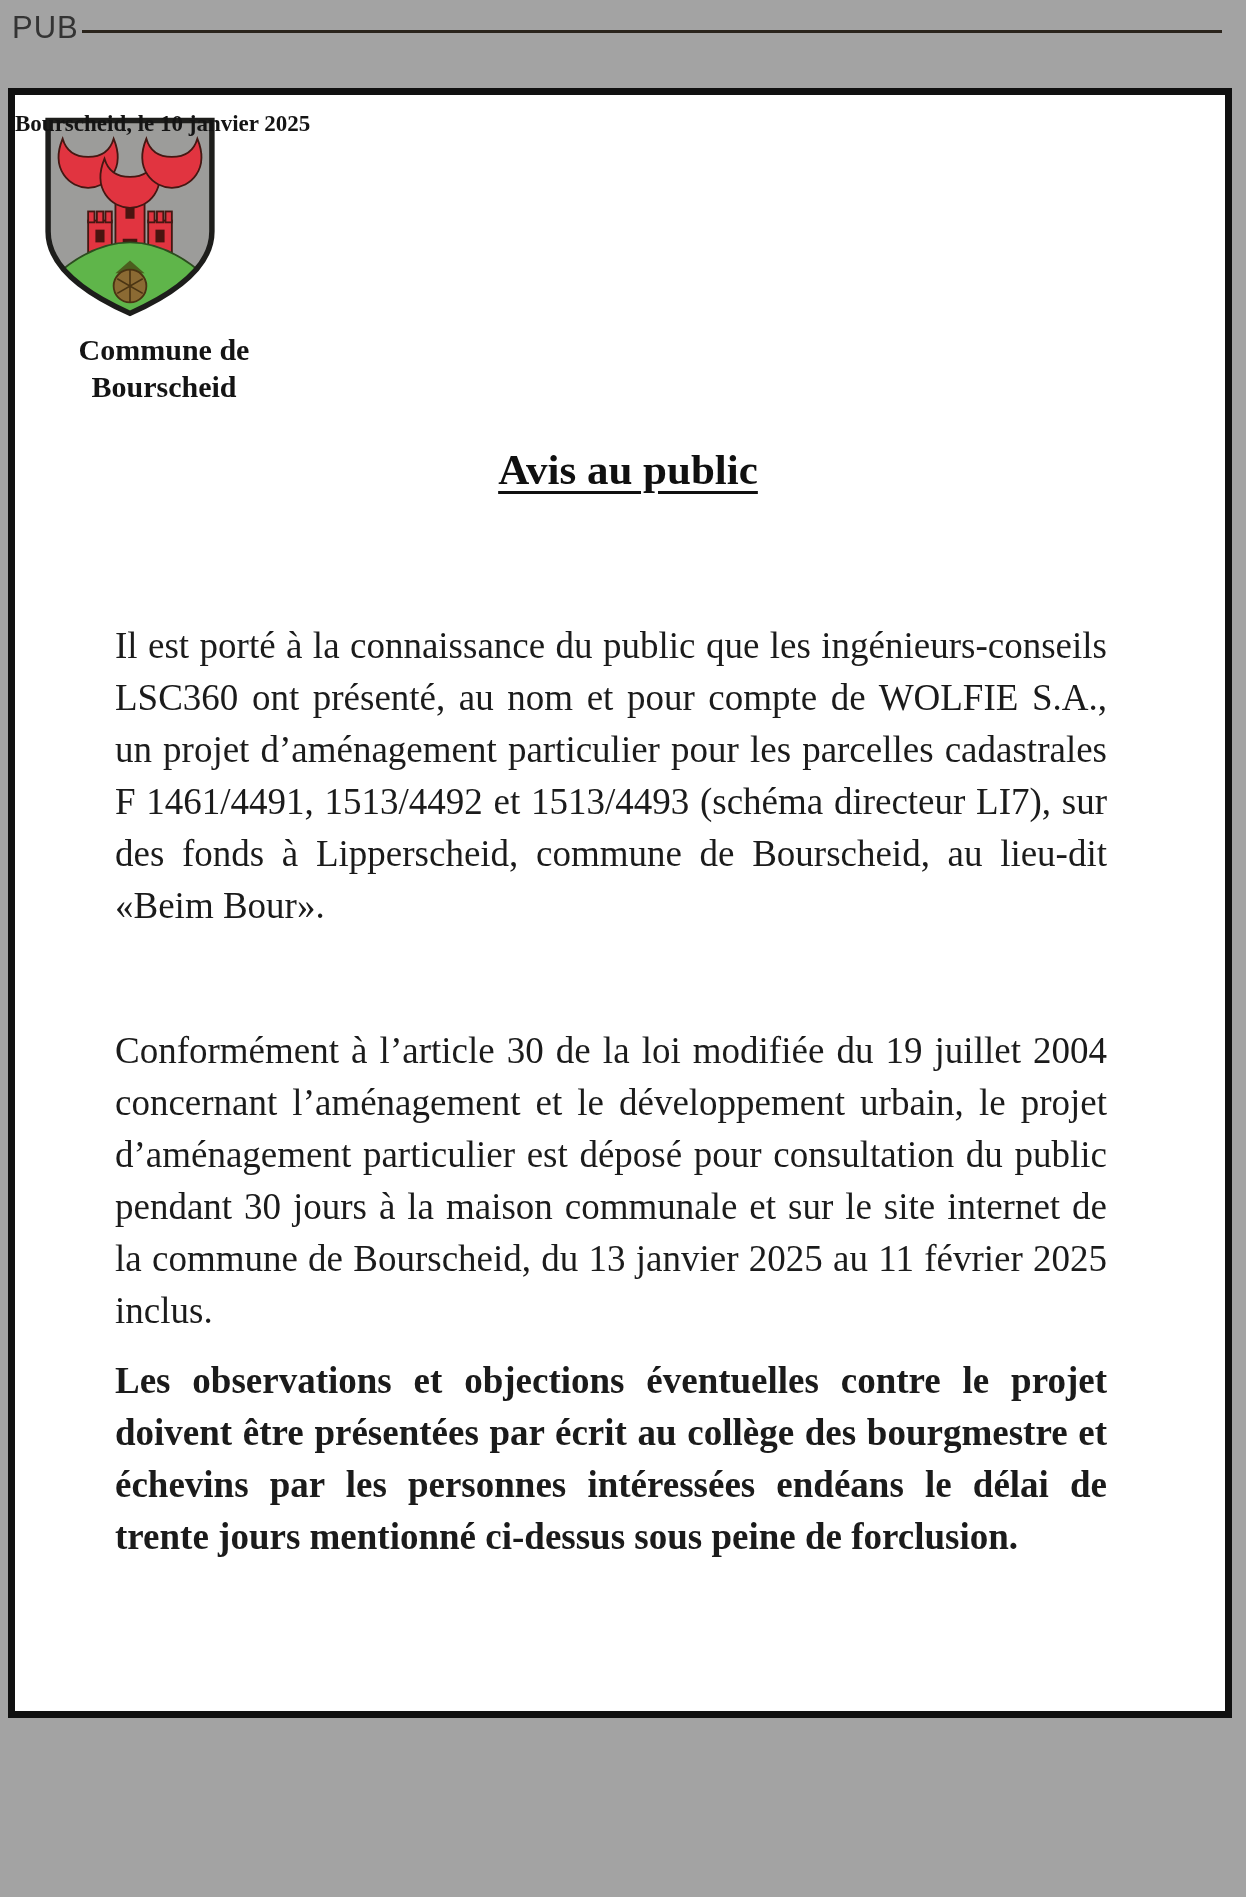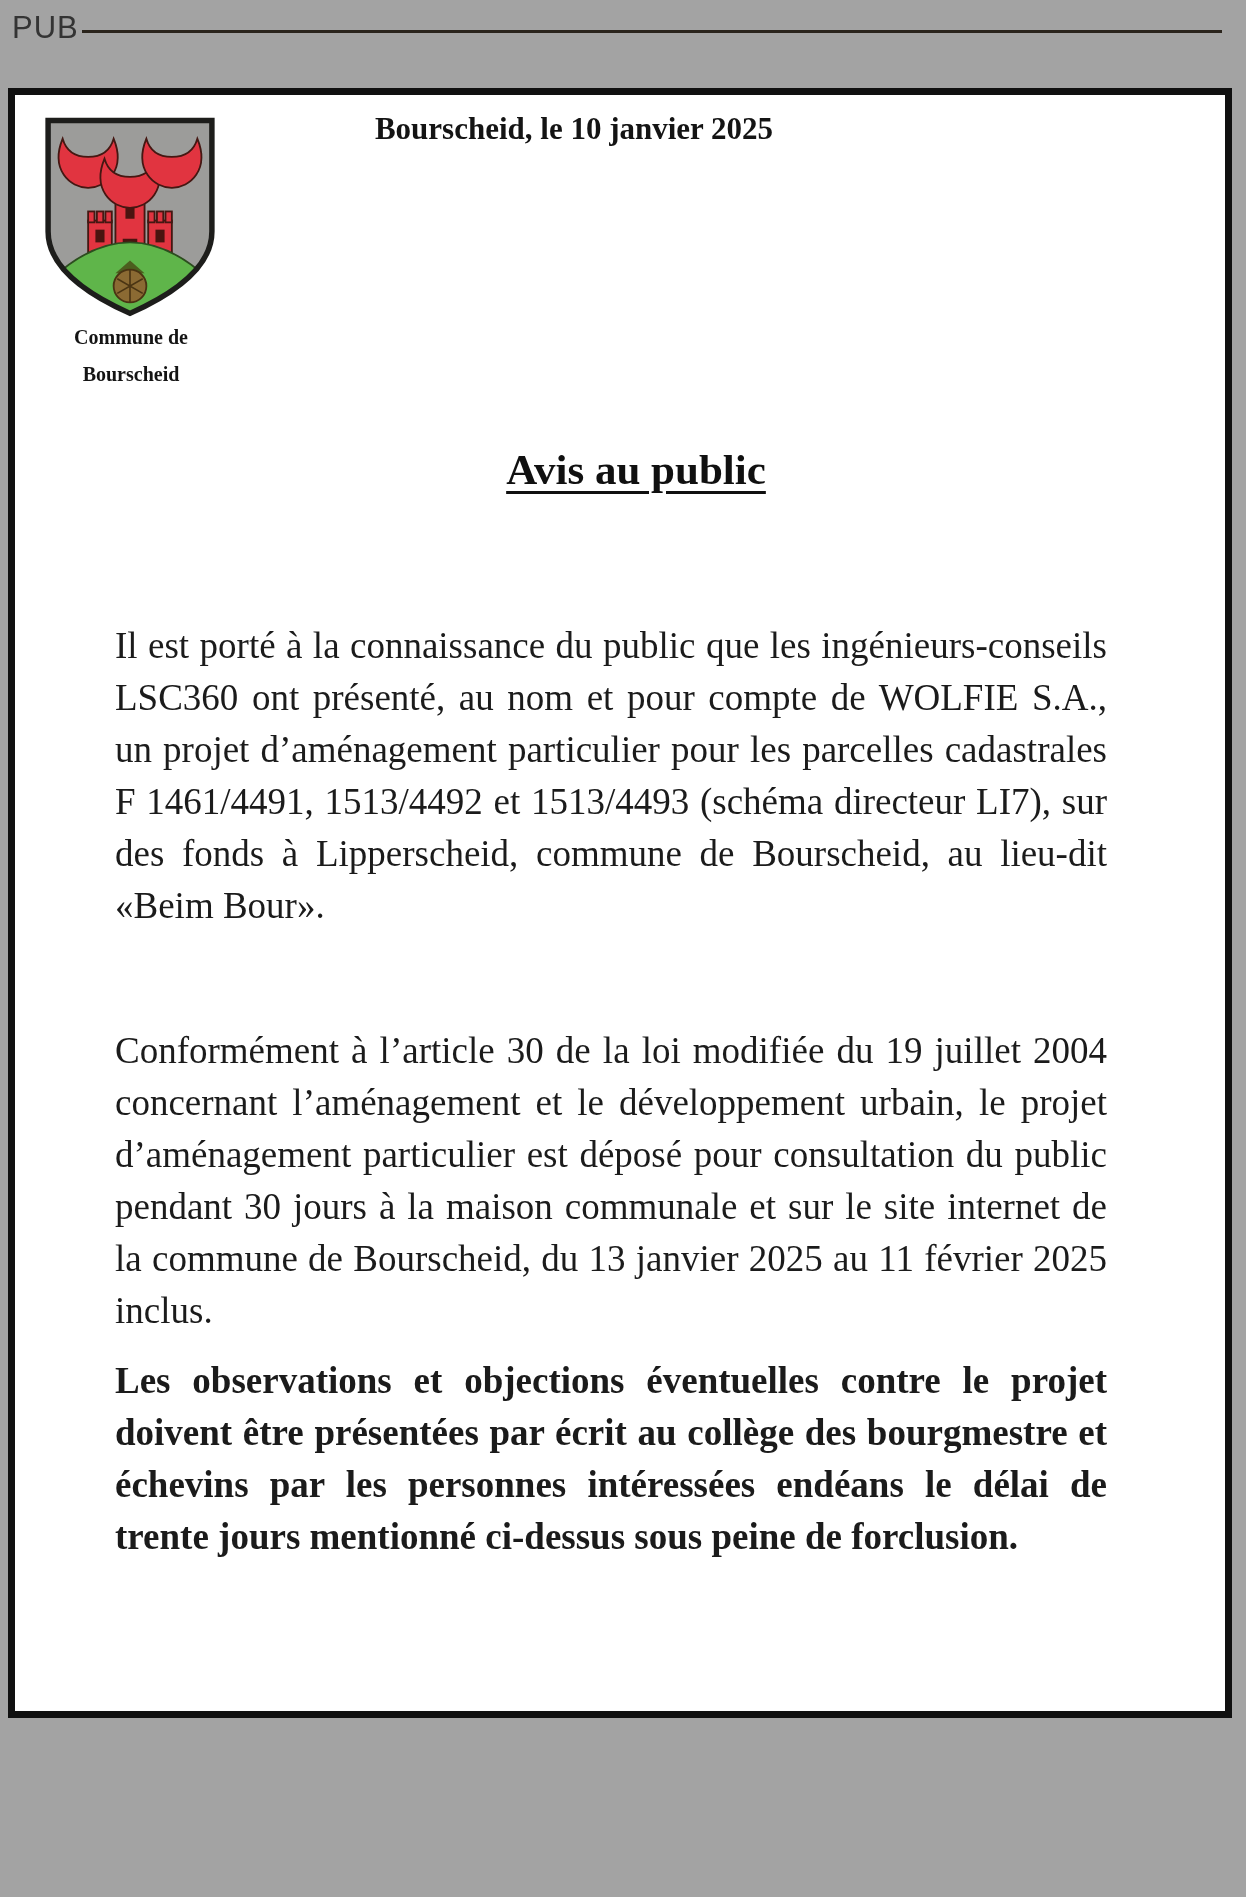--- a/index.html
+++ b/index.html
@@ -12,29 +12,29 @@
     font-family:"Liberation Sans","DejaVu Sans",sans-serif;
     font-size:31px;color:#343434;letter-spacing:1px;
   }
   .pub-rule{position:absolute;left:82px;top:30px;width:1140px;height:3px;background:#2a241c;}
   .notice-box{
     position:absolute;left:8px;top:88px;width:1224px;height:1630px;
     border:7px solid #101010;box-sizing:border-box;background:#ffffff;
   }
   .emblem{position:absolute;left:24px;top:16px;width:182px;height:210px;}
   .emblem-caption{
-    position:absolute;left:0;top:224px;width:232px;text-align:center;
-    font-weight:bold;font-size:20px;line-height:37px;color:#141414;
+    position:absolute;left:0;top:236px;width:232px;text-align:center;
+    font-weight:bold;font-size:30px;line-height:37px;color:#141414;padding-left:33px;
   }
   .dateline{
     position:absolute;left:0;top:16px;width:100%;box-sizing:border-box;
-    padding-right:92px;text-align:center;font-weight:bold;font-size:31px;color:#141414;
+    padding-right:92px;text-align:left;font-weight:bold;font-size:23px;color:#141414;
   }
   .notice-title{
-    position:absolute;left:16px;top:350px;width:100%;text-align:center;
+    position:absolute;left:8px;top:350px;width:100%;text-align:center;
     font-weight:bold;font-size:43px;color:#101010;
     text-decoration:underline;text-decoration-thickness:3px;text-underline-offset:7px;
   }
   .para{
     position:absolute;left:100px;width:992px;
     font-size:37px;line-height:52px;text-align:justify;color:#1b1b1b;
   }
   .para-1{top:488px;}
   .para-2{top:893px;}
   .para-3{top:1223px;font-weight:bold;}

